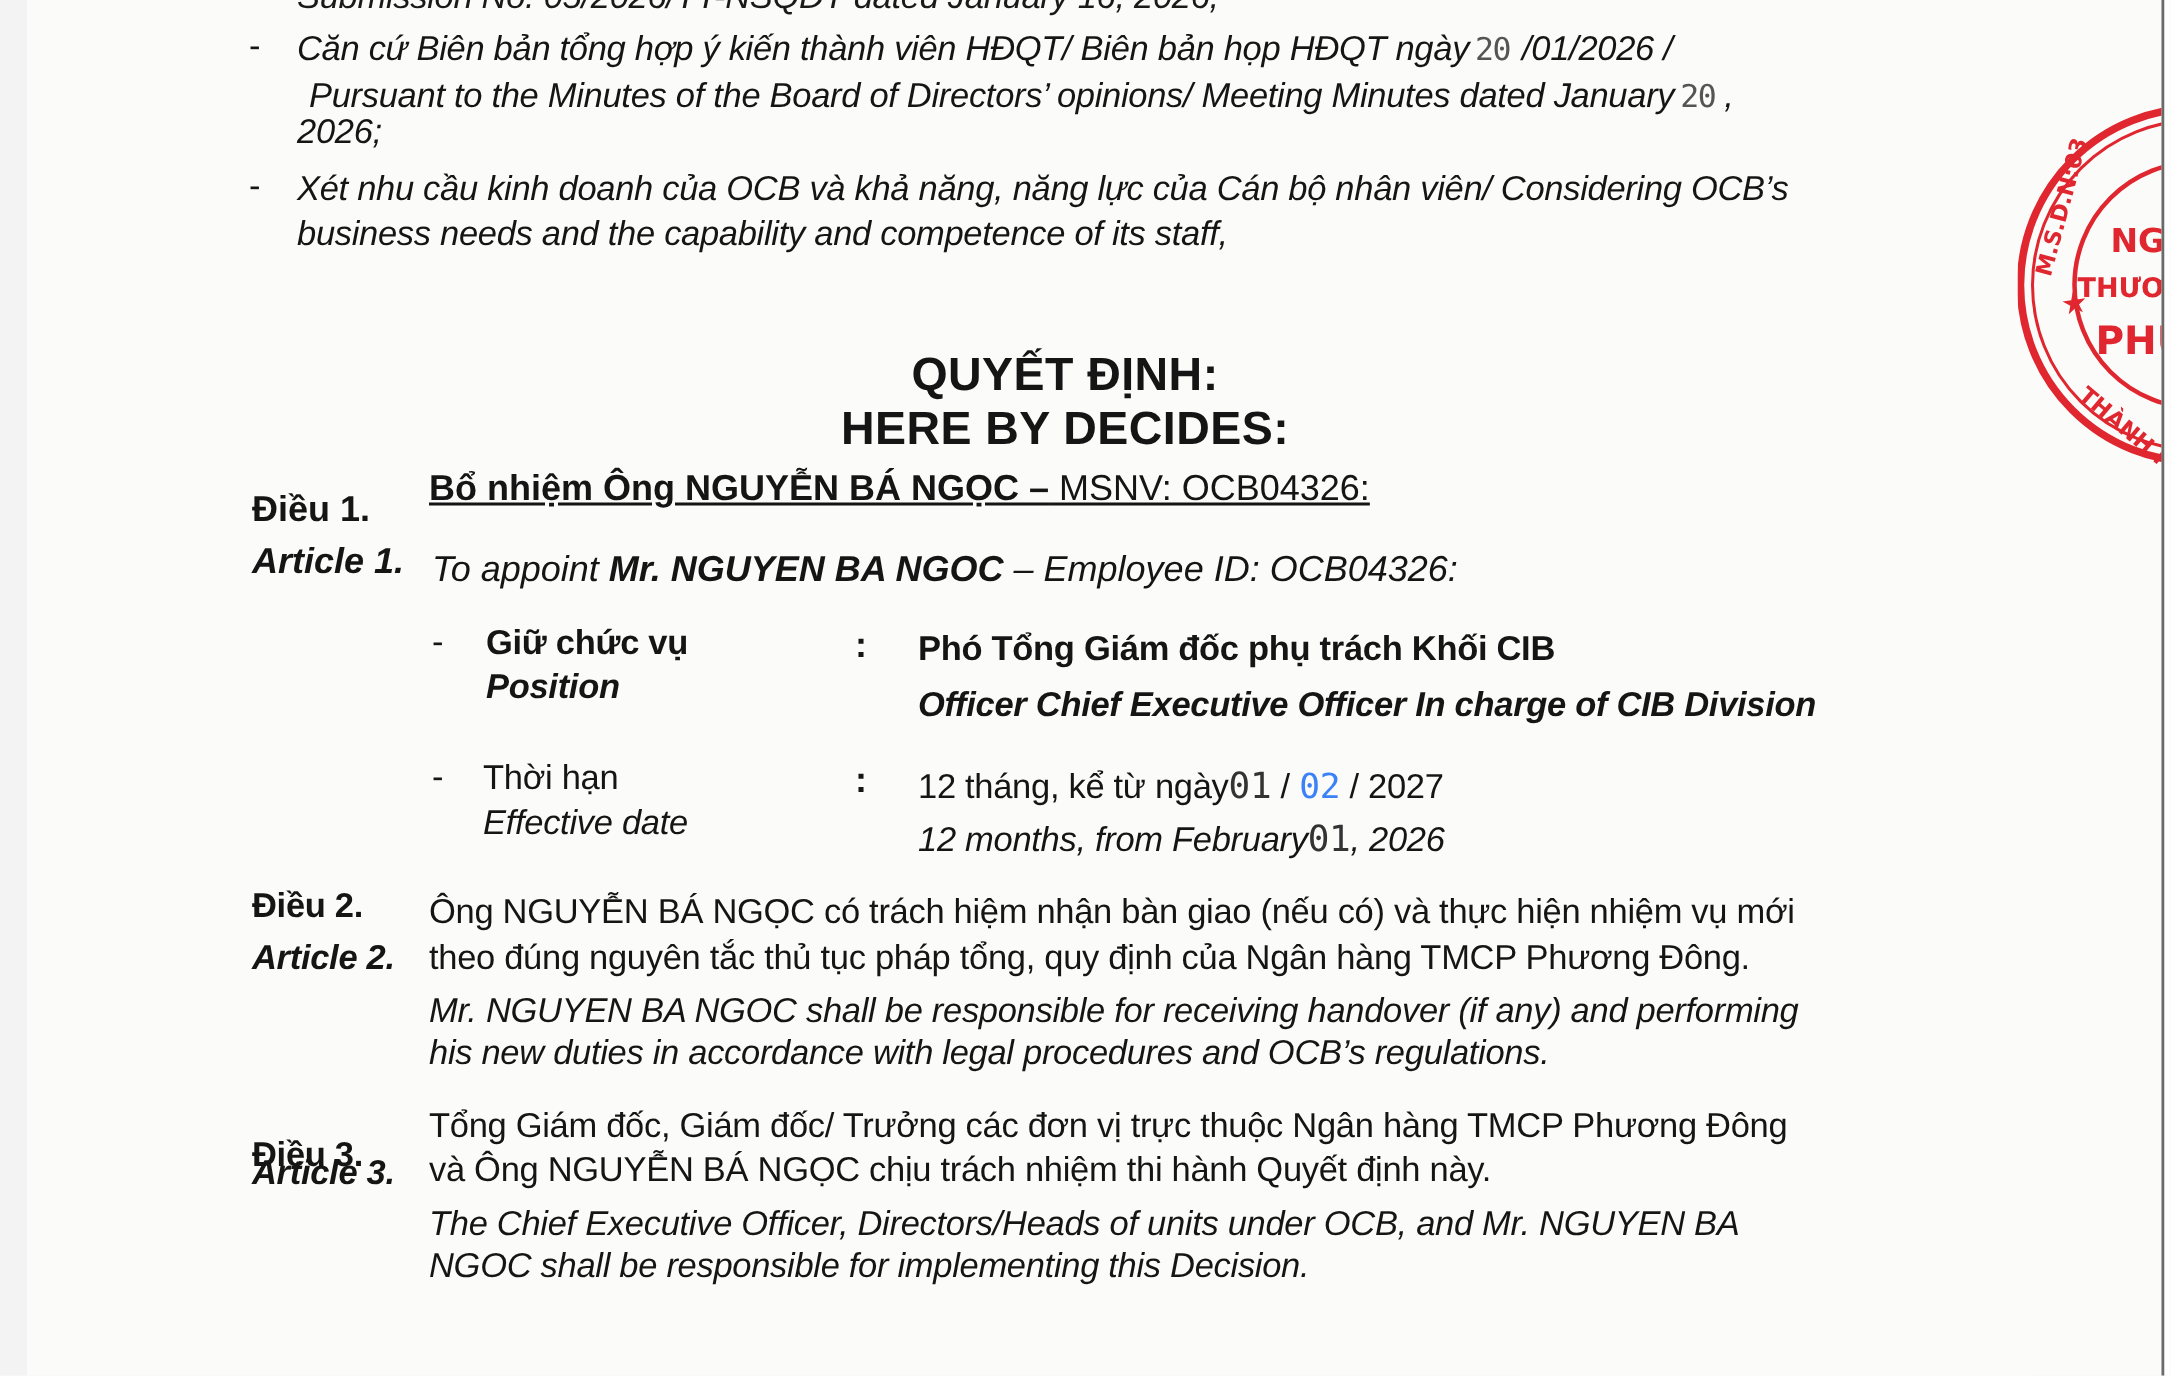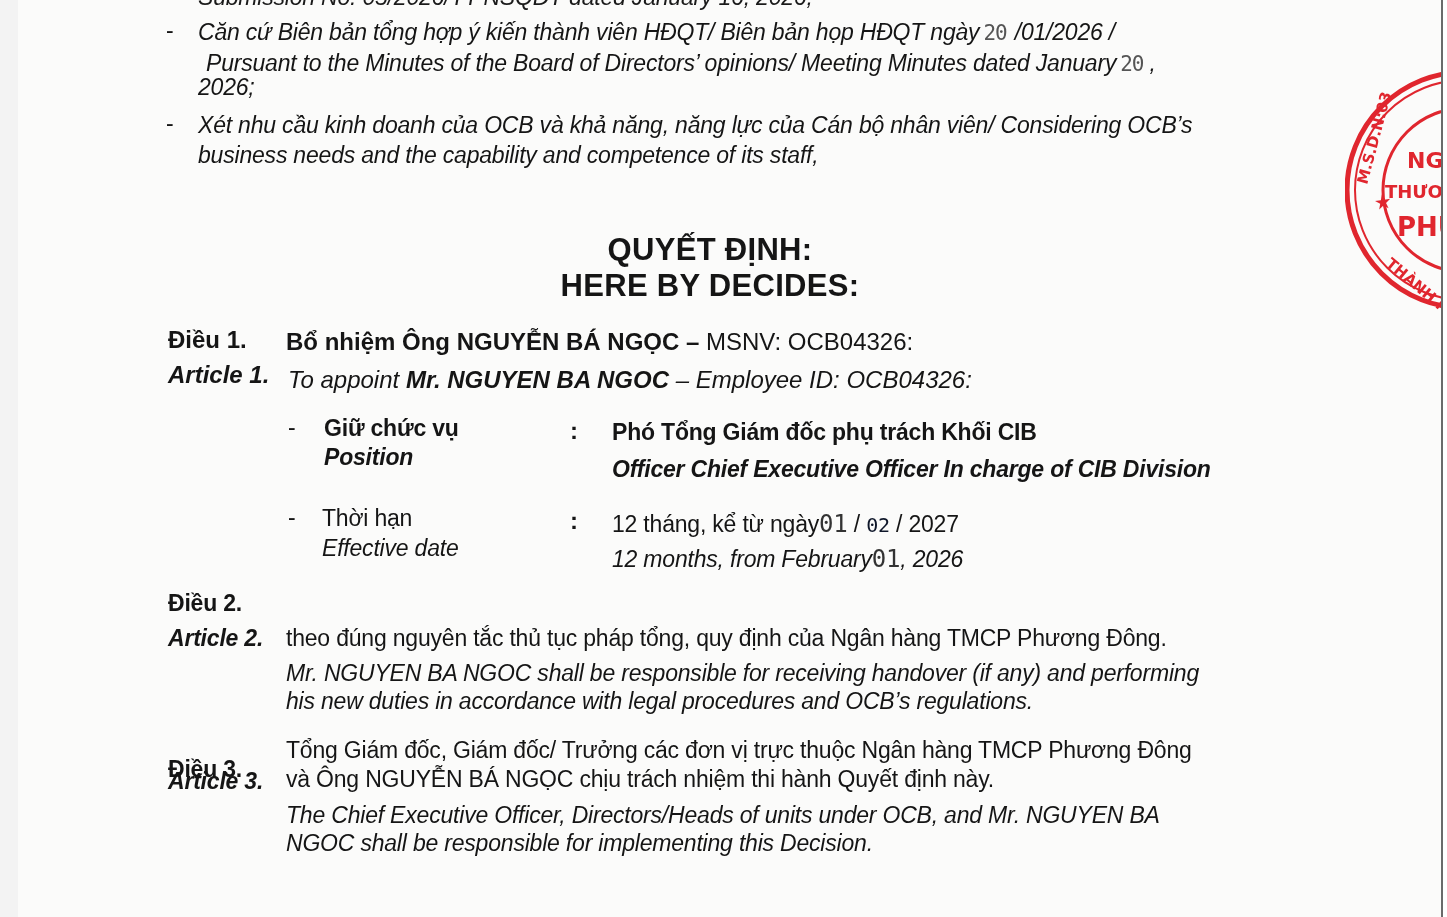--- a/index.html
+++ b/index.html
@@ -43,47 +43,48 @@
 
   <div class="abs f23" style="left:148px; top:110px;">-</div>
   <div class="abs it f23" style="left:180px; top:112px;">Xét nhu cầu kinh doanh của OCB và khả năng, năng lực của Cán bộ nhân viên/ Considering OCB’s</div>
   <div class="abs it f23" style="left:180px; top:142px;">business needs and the capability and competence of its staff,</div>
 
   <div class="heading" style="top:268px; left:522px;">HERE BY DECIDES:</div>
   <div class="heading" style="top:232px; left:522px;">QUYẾT ĐỊNH:</div>
 
   <div class="abs b f24" style="left:150px; top:326px;">Điều 1.</div>
   <div class="abs b it f24" style="left:150px; top:361px;">Article 1.</div>
-  <div class="abs f24" style="left:268px; top:328px;">
+  <div class="abs f24" style="left:268px; top:312px;text-decoration:underline;">
     <span class="b">Bổ nhiệm Ông NGUYỄN BÁ NGỌC –</span><span> MSNV: OCB04326:</span>
   </div>
   <div class="abs it f24" style="left:270px; top:366px;">
     <span>To appoint </span><span class="b">Mr. NGUYEN BA NGOC</span><span> – Employee ID: OCB04326:</span>
   </div>
 
   <div class="abs f23" style="left:270px; top:414px;">-</div>
   <div class="abs b f23" style="left:306px; top:415px;">Giữ chức vụ</div>
   <div class="abs b it f23" style="left:306px; top:444px;">Position</div>
   <div class="abs b f24" style="left:552px; top:417px;">:</div>
   <div class="abs b f23" style="left:594px; top:419px;">Phó Tổng Giám đốc phụ trách Khối CIB</div>
   <div class="abs b it f23" style="left:594px; top:456px;">Officer Chief Executive Officer In charge of CIB Division</div>
 
   <div class="abs f23" style="left:270px; top:504px;">-</div>
   <div class="abs f23" style="left:304px; top:505px;">Thời hạn</div>
   <div class="abs it f23" style="left:304px; top:535px;">Effective date</div>
   <div class="abs b f24" style="left:552px; top:507px;">:</div>
   <div class="abs f23" style="left:594px; top:510px;">
-    <span>12 tháng, kể từ ngày</span><span style="font-family:'DejaVu Sans Mono', monospace; font-size:24px; color:#333;">01</span><span> / </span><span style="font-family:'DejaVu Sans Mono', monospace; font-size:20px; color:#0f172a;">02</span><span> / 2027</span>
+    <span>12 tháng, kể từ ngày</span><span style="font-family:'DejaVu Sans Mono', monospace; font-size:24px; color:#333;">01</span><span> / </span><span style="font-family:'DejaVu Sans Mono', monospace; font-size:23px; color:#3b82f6;">02</span><span> / 2027</span>
   </div>
   <div class="abs it f23" style="left:594px; top:545px;">
     <span>12 months, from February</span><span style="font-style:normal; font-family:'DejaVu Sans Mono', monospace; font-size:24px; color:#333;">01</span><span>, 2026</span>
   </div>
 
   <div class="abs b f23" style="left:150px; top:590px;">Điều 2.</div>
   <div class="abs b it f23" style="left:150px; top:625px;">Article 2.</div>
+  <div class="abs f23" style="left:268px; top:594px;">Ông NGUYỄN BÁ NGỌC có trách hiệm nhận bàn giao (nếu có) và thực hiện nhiệm vụ mới</div>
   <div class="abs f23" style="left:268px; top:625px;">theo đúng nguyên tắc thủ tục pháp tổng, quy định của Ngân hàng TMCP Phương Đông.</div>
   <div class="abs it f23" style="left:268px; top:660px;">Mr. NGUYEN BA NGOC shall be responsible for receiving handover (if any) and performing</div>
   <div class="abs it f23" style="left:268px; top:688px;">his new duties in accordance with legal procedures and OCB’s regulations.</div>
 
   <div class="abs b f23" style="left:150px; top:756px;text-align:right;">Điều 3.</div>
   <div class="abs b it f23" style="left:150px; top:768px;">Article 3.</div>
   <div class="abs f23" style="left:268px; top:737px;">Tổng Giám đốc, Giám đốc/ Trưởng các đơn vị trực thuộc Ngân hàng TMCP Phương Đông</div>
   <div class="abs f23" style="left:268px; top:766px;">và Ông NGUYỄN BÁ NGỌC chịu trách nhiệm thi hành Quyết định này.</div>
   <div class="abs it f23" style="left:268px; top:802px;">The Chief Executive Officer, Directors/Heads of units under OCB, and Mr. NGUYEN BA</div>
   <div class="abs it f23" style="left:268px; top:830px;">NGOC shall be responsible for implementing this Decision.</div>

